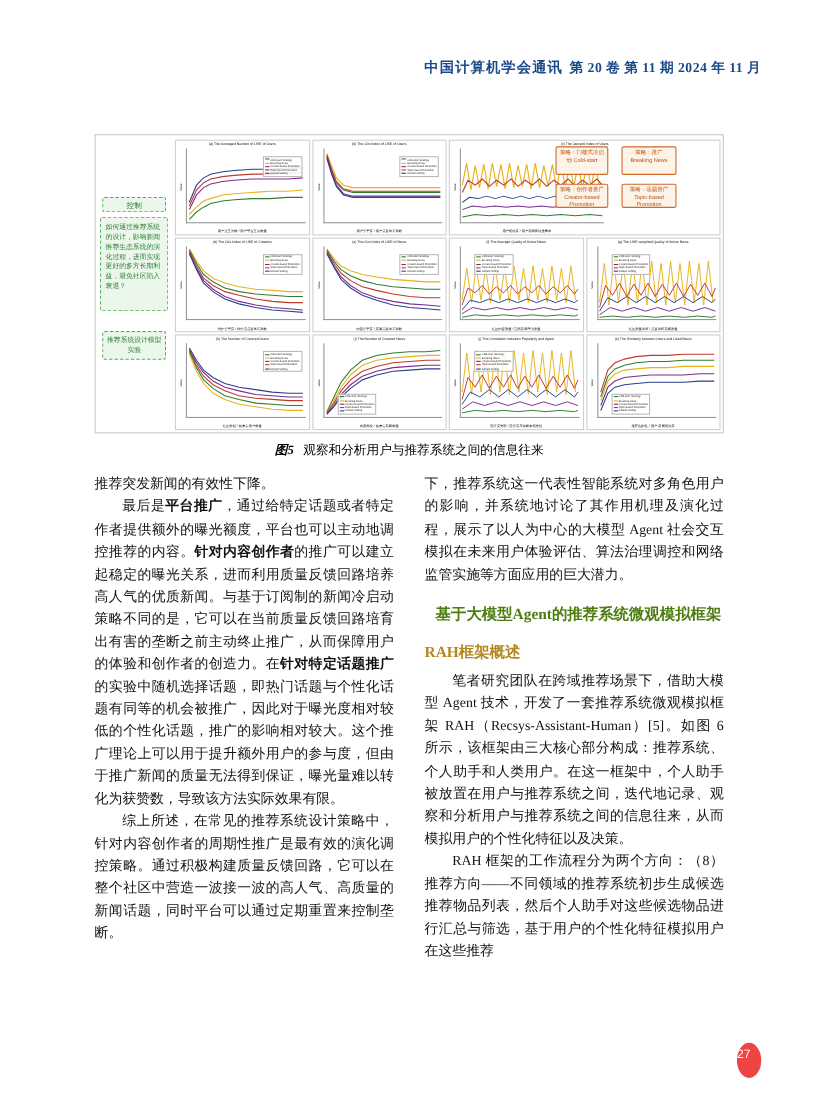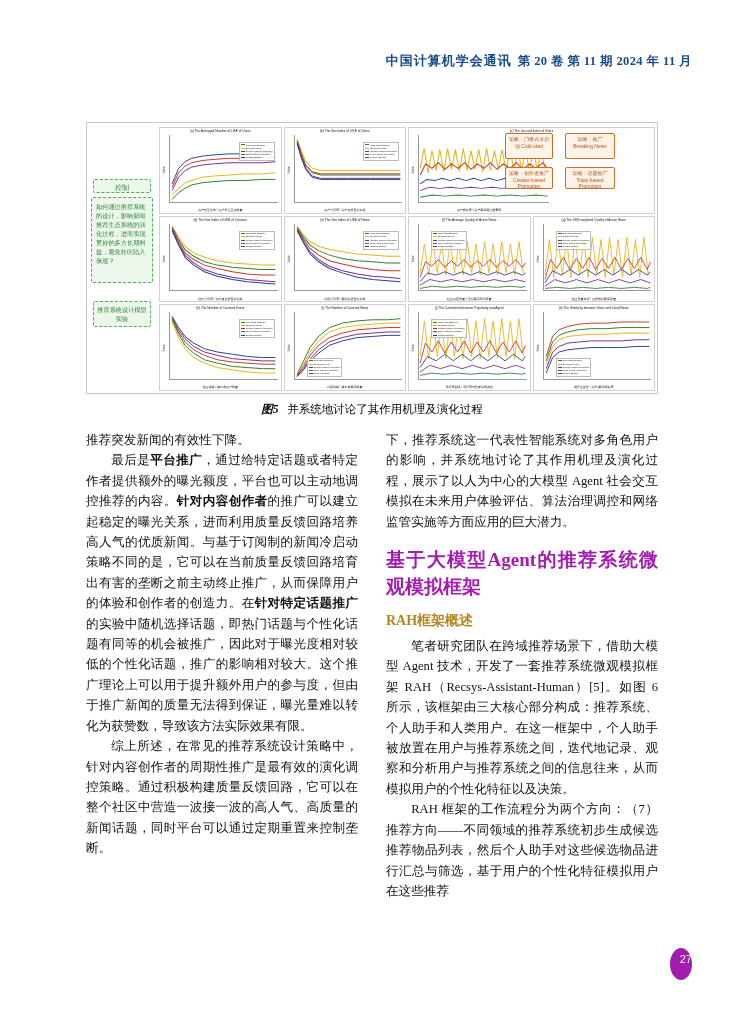--- a/index.html
+++ b/index.html
@@ -214,41 +214,41 @@
     line-height: 24px;
   }
   .h-sub {
     font-size: 14px;
     font-weight: bold;
     color: #b5871f;
     margin: 10px 0 4px 0;
     line-height: 22px;
   }
   .h-big {
-    font-size: 19px;
+    font-size: 14px;
     font-weight: bold;
-    color: #a21caf;
+    color: #4d7c0f;
     line-height: 27px;
-    margin: 14px 0 8px 0;
+    margin: 14px 0 8px 10px;
   }
   b.ib { font-weight: bold; }
 
   .pagenum {
     position: absolute;
     right: 52px;
     bottom: 36px;
     width: 22px;
     height: 32px;
     border-radius: 50%;
-    background: #a21caf;
+    background: #ef4444;
     color: #fff;
     font-family: "Liberation Sans", sans-serif;
     font-size: 11px;
     line-height: 22px;
-    text-align: right;
+    text-align: left;
   }
 </style>
 </head>
 <body>
 
 <div class="page">
 
   <div class="header">
     <span class="journal">中国计算机学会通讯</span><span class="meta">第 20 卷  第 11 期  2024 年 11 月</span>
   </div>
@@ -498,32 +498,32 @@
             <div><i style="background:#2c3e8f"></i><span>Default Setting</span></div>
           </div>
         </div>
         <div class="xlabel">推荐匹配性 / 用户-新闻相似度</div>
       </div>
 
     </div>
   </div>
 
   <div class="fig-caption">
-    <b>图5</b>&nbsp;&nbsp;&nbsp;<span>并系统地讨论了其作用机理及演化过程</span>
+    <b>图5</b>&nbsp;&nbsp;&nbsp;<span>观察和分析用户与推荐系统之间的信息往来</span>
   </div>
 
   <div class="col left">
     <p class="noindent">推荐突发新闻的有效性下降。</p>
     <p><span>最后是</span><b class="ib">平台推广</b><span>，通过给特定话题或者特定作者提供额外的曝光额度，平台也可以主动地调控推荐的内容。</span><b class="ib">针对内容创作者</b><span>的推广可以建立起稳定的曝光关系，进而利用质量反馈回路培养高人气的优质新闻。与基于订阅制的新闻冷启动策略不同的是，它可以在当前质量反馈回路培育出有害的垄断之前主动终止推广，从而保障用户的体验和创作者的创造力。在</span><b class="ib">针对特定话题推广</b><span>的实验中随机选择话题，即热门话题与个性化话题有同等的机会被推广，因此对于曝光度相对较低的个性化话题，推广的影响相对较大。这个推广理论上可以用于提升额外用户的参与度，但由于推广新闻的质量无法得到保证，曝光量难以转化为获赞数，导致该方法实际效果有限。</span></p>
     <p>综上所述，在常见的推荐系统设计策略中，针对内容创作者的周期性推广是最有效的演化调控策略。通过积极构建质量反馈回路，它可以在整个社区中营造一波接一波的高人气、高质量的新闻话题，同时平台可以通过定期重置来控制垄断。</p>
   </div>
 
   <div class="col right">
     <p class="noindent">下，推荐系统这一代表性智能系统对多角色用户的影响，并系统地讨论了其作用机理及演化过程，展示了以人为中心的大模型 Agent 社会交互模拟在未来用户体验评估、算法治理调控和网络监管实施等方面应用的巨大潜力。</p>
     <div class="h-big">基于大模型Agent的推荐系统微观模拟框架</div>
     <div class="h-sub">RAH框架概述</div>
     <p>笔者研究团队在跨域推荐场景下，借助大模型 Agent 技术，开发了一套推荐系统微观模拟框架 RAH（Recsys-Assistant-Human）[5]。如图 6 所示，该框架由三大核心部分构成：推荐系统、个人助手和人类用户。在这一框架中，个人助手被放置在用户与推荐系统之间，迭代地记录、观察和分析用户与推荐系统之间的信息往来，从而模拟用户的个性化特征以及决策。</p>
-    <p>RAH 框架的工作流程分为两个方向：（7）推荐方向——不同领域的推荐系统初步生成候选推荐物品列表，然后个人助手对这些候选物品进行汇总与筛选，基于用户的个性化特征模拟用户在这些推荐</p>
+    <p>RAH 框架的工作流程分为两个方向：（8）推荐方向——不同领域的推荐系统初步生成候选推荐物品列表，然后个人助手对这些候选物品进行汇总与筛选，基于用户的个性化特征模拟用户在这些推荐</p>
   </div>
 
   <div class="pagenum">27</div>
 
 </div>
 
 </body></html>

